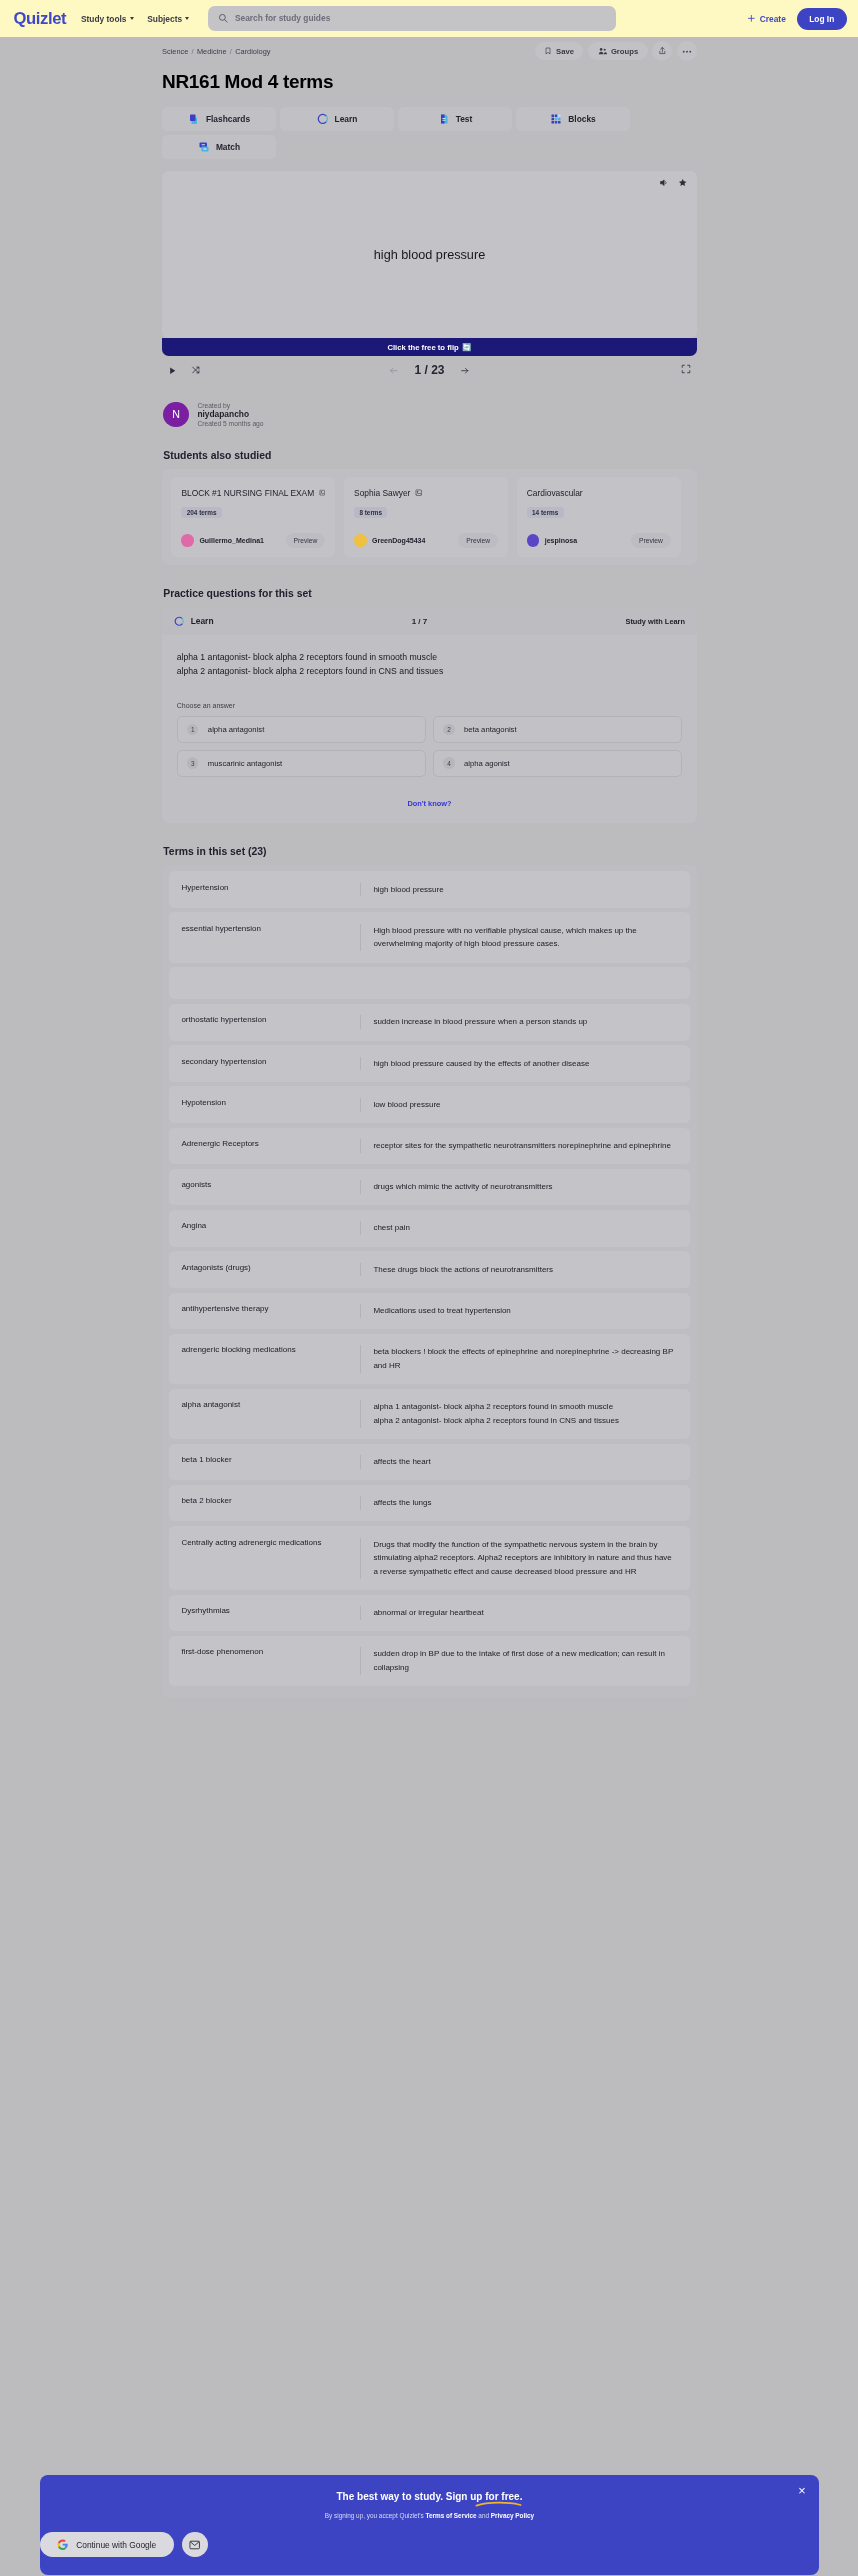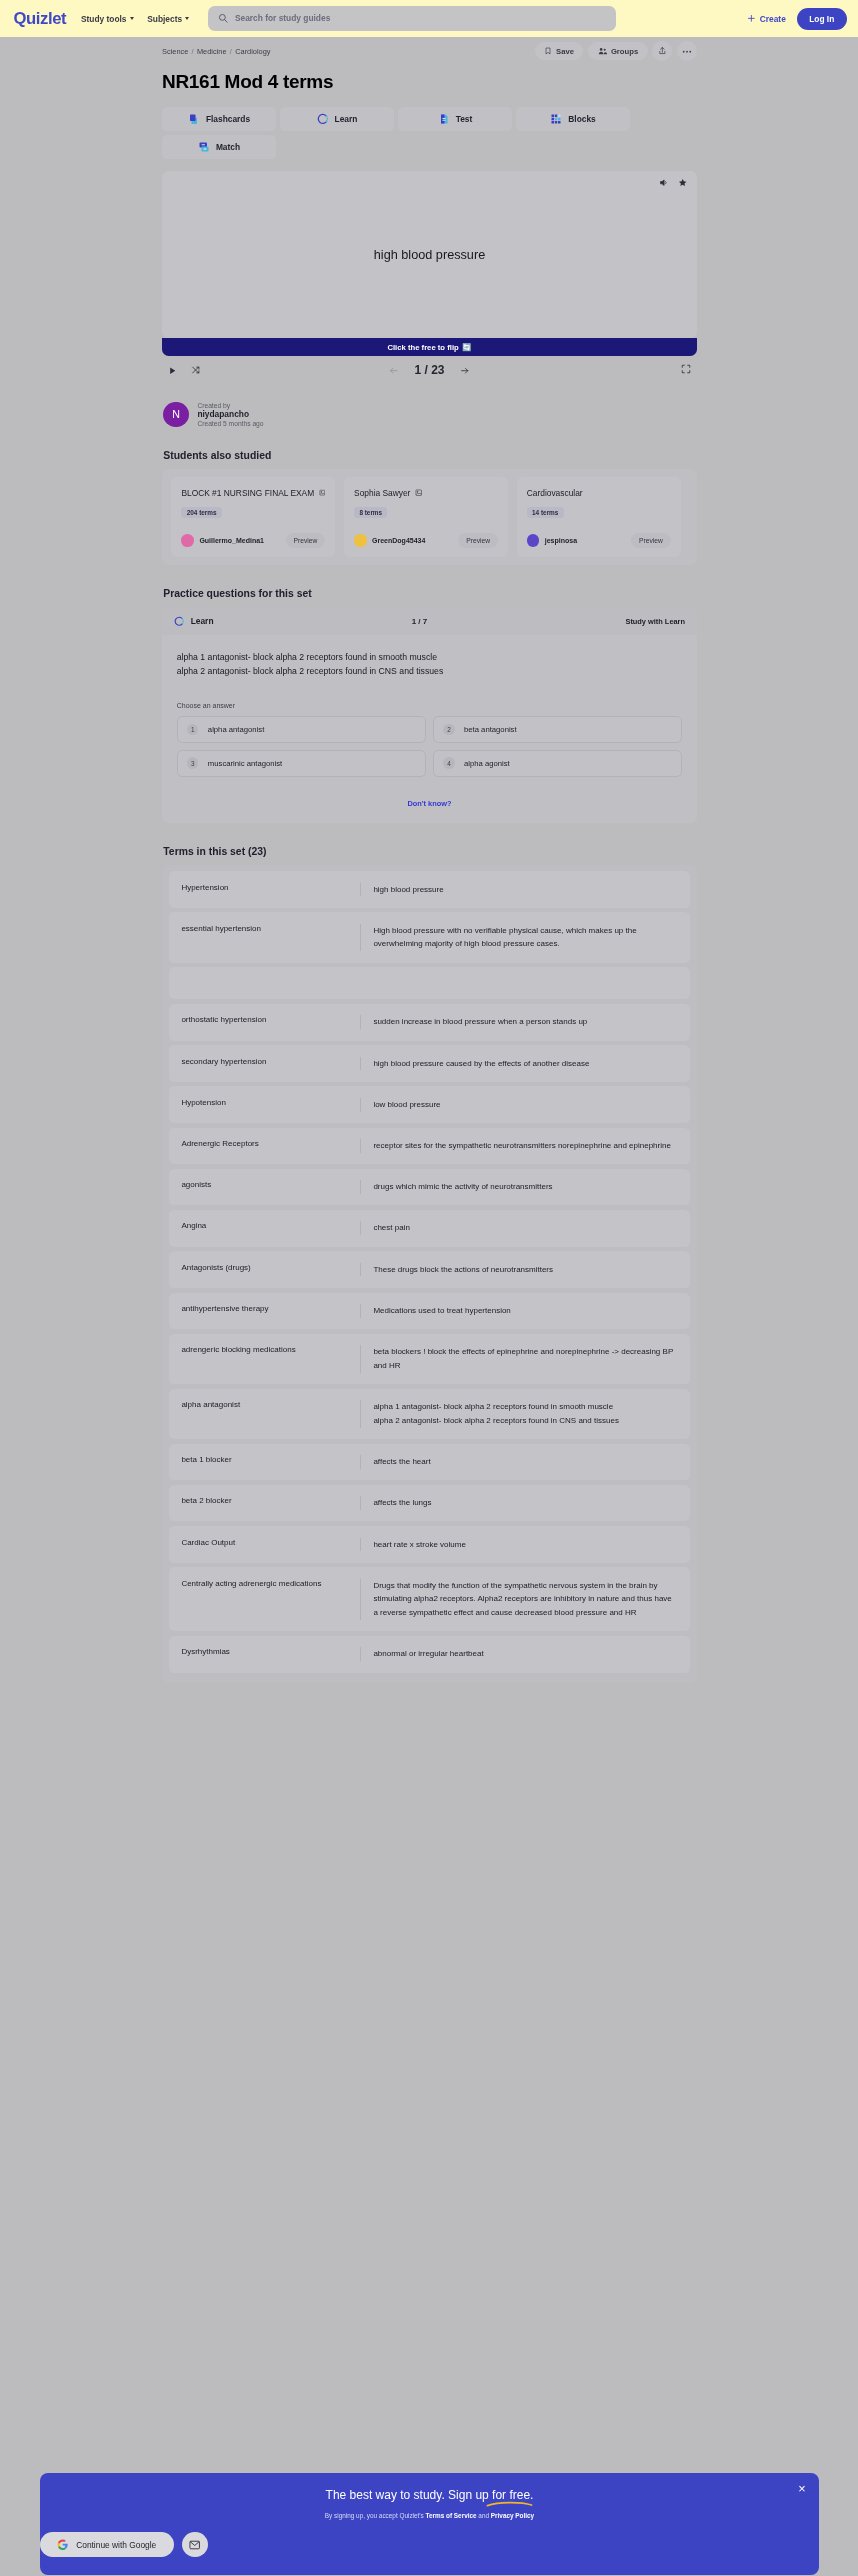--- a/index.html
+++ b/index.html
@@ -227,21 +227,21 @@
     border-left: 0.7px solid #b2b2b8; line-height: 1.72;
   }
 
   
   .signup {
     position: absolute; left: 40px; right: 40px; bottom: 1.3px;
     background: #3c44c4; border-radius: 8px;
     padding: 14.7px 0 17.4px 0; text-align: center;
   }
   .signup h3 {
-    font-size: 12px; font-weight: 400; color: #fff;
+    font-size: 10px; font-weight: 700; color: #fff;
     position: relative; display: inline-block;
   }
   .squiggle { position: absolute; right: 0px; bottom: -6px; }
   .signup .legal { font-size: 6.4px; color: #d9dbf5; margin-top: 9.4px; }
   .signup .legal b { color: #fff; font-weight: 700; }
   .signup-actions { display: flex; align-items: center; gap: 8.7px; margin-top: 13.4px; }
   .google-btn {
     background: #d9d9de; border: none; border-radius: 14.7px;
     height: 25.4px; padding: 0 17.4px;
     display: flex; align-items: center; gap: 7.4px;
@@ -587,30 +587,30 @@
       </div>
       <div class="term-row">
         <div class="term-l">beta 1 blocker</div>
         <div class="term-r">affects the heart</div>
       </div>
       <div class="term-row">
         <div class="term-l">beta 2 blocker</div>
         <div class="term-r">affects the lungs</div>
       </div>
       <div class="term-row">
-        <div class="term-l">Cardiac Output</div>
-        <div class="term-r">heart rate x stroke volume</div>
-      </div>
-      <div class="term-row">
         <div class="term-l">Centrally acting adrenergic medications</div>
         <div class="term-r">Drugs that modify the function of the sympathetic nervous system in the brain by stimulating alpha2 receptors. Alpha2 receptors are inhibitory in nature and thus have a reverse sympathetic effect and cause decreased blood pressure and HR</div>
       </div>
       <div class="term-row">
         <div class="term-l">Dysrhythmias</div>
         <div class="term-r">abnormal or irregular heartbeat</div>
+      </div>
+      <div class="term-row">
+        <div class="term-l">first-dose phenomenon</div>
+        <div class="term-r">sudden drop in BP due to the intake of first dose of a new medication; can result in collapsing</div>
       </div>
     </div>
 
 </div>
 
 <div class="signup">
   <div class="close-x">×</div>
   <h3>
     <span>The best way to study. Sign up for free.</span>
     <svg class="squiggle" width="47" height="6.7" viewBox="0 0 70 10" fill="none">

